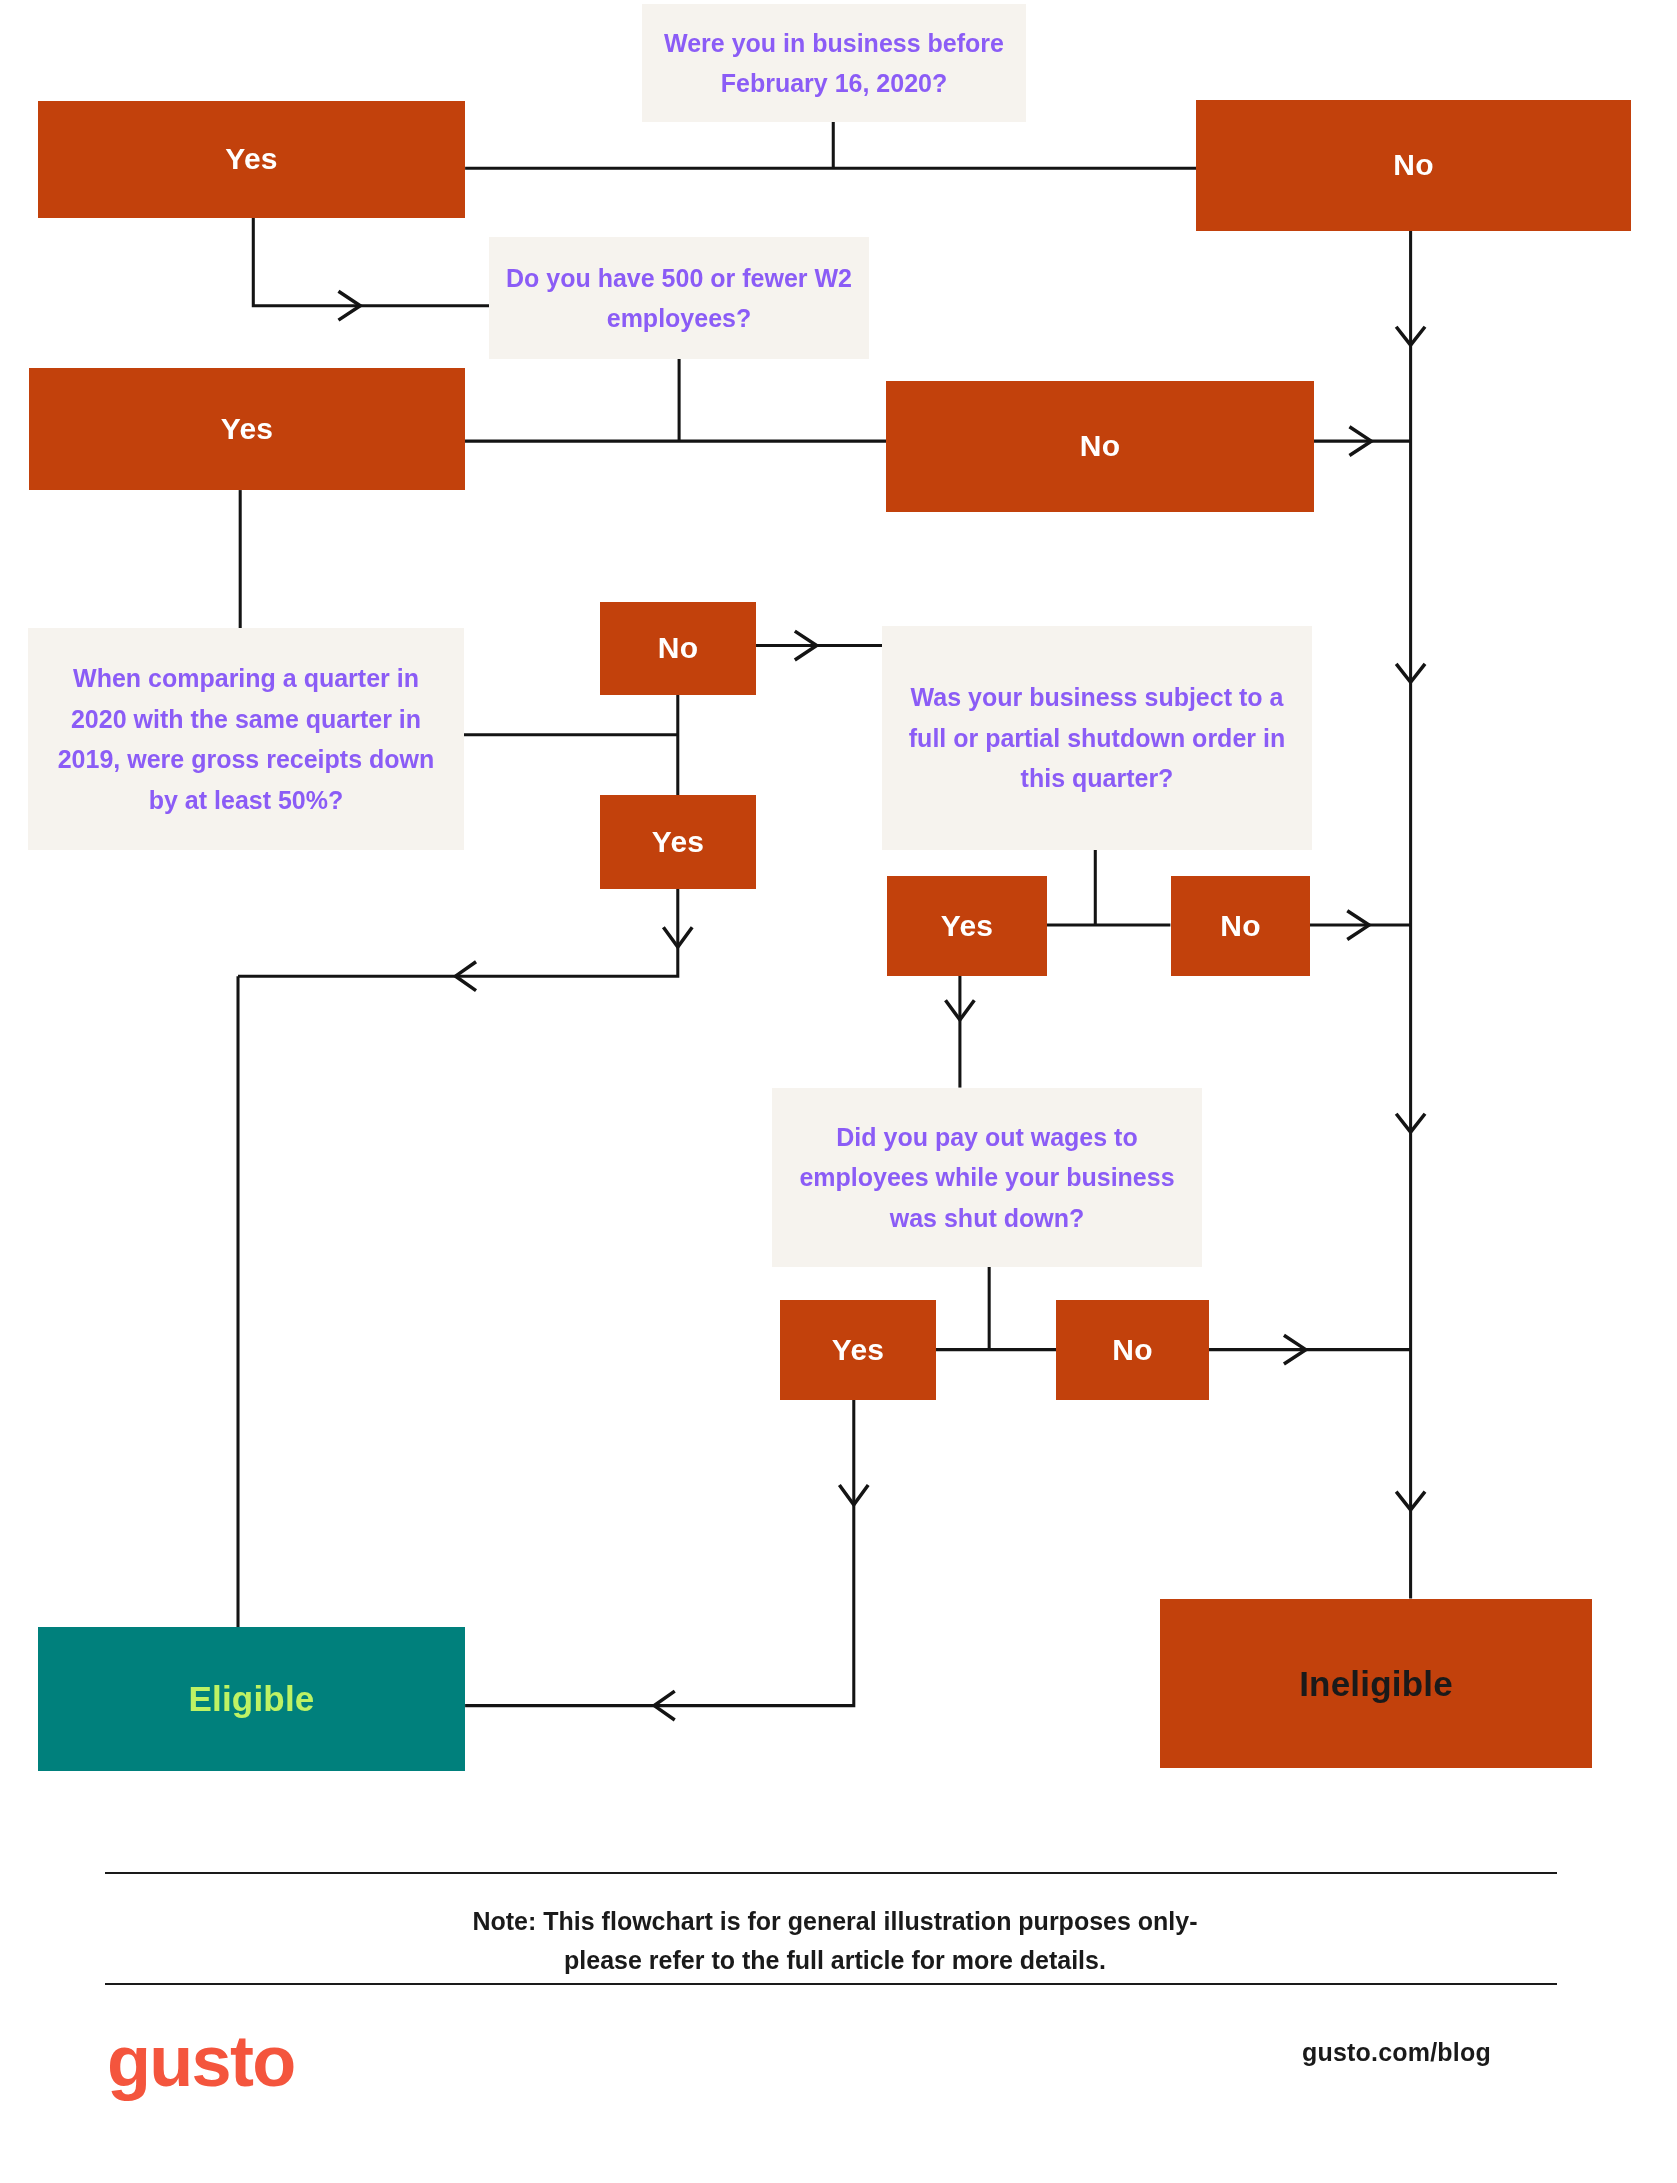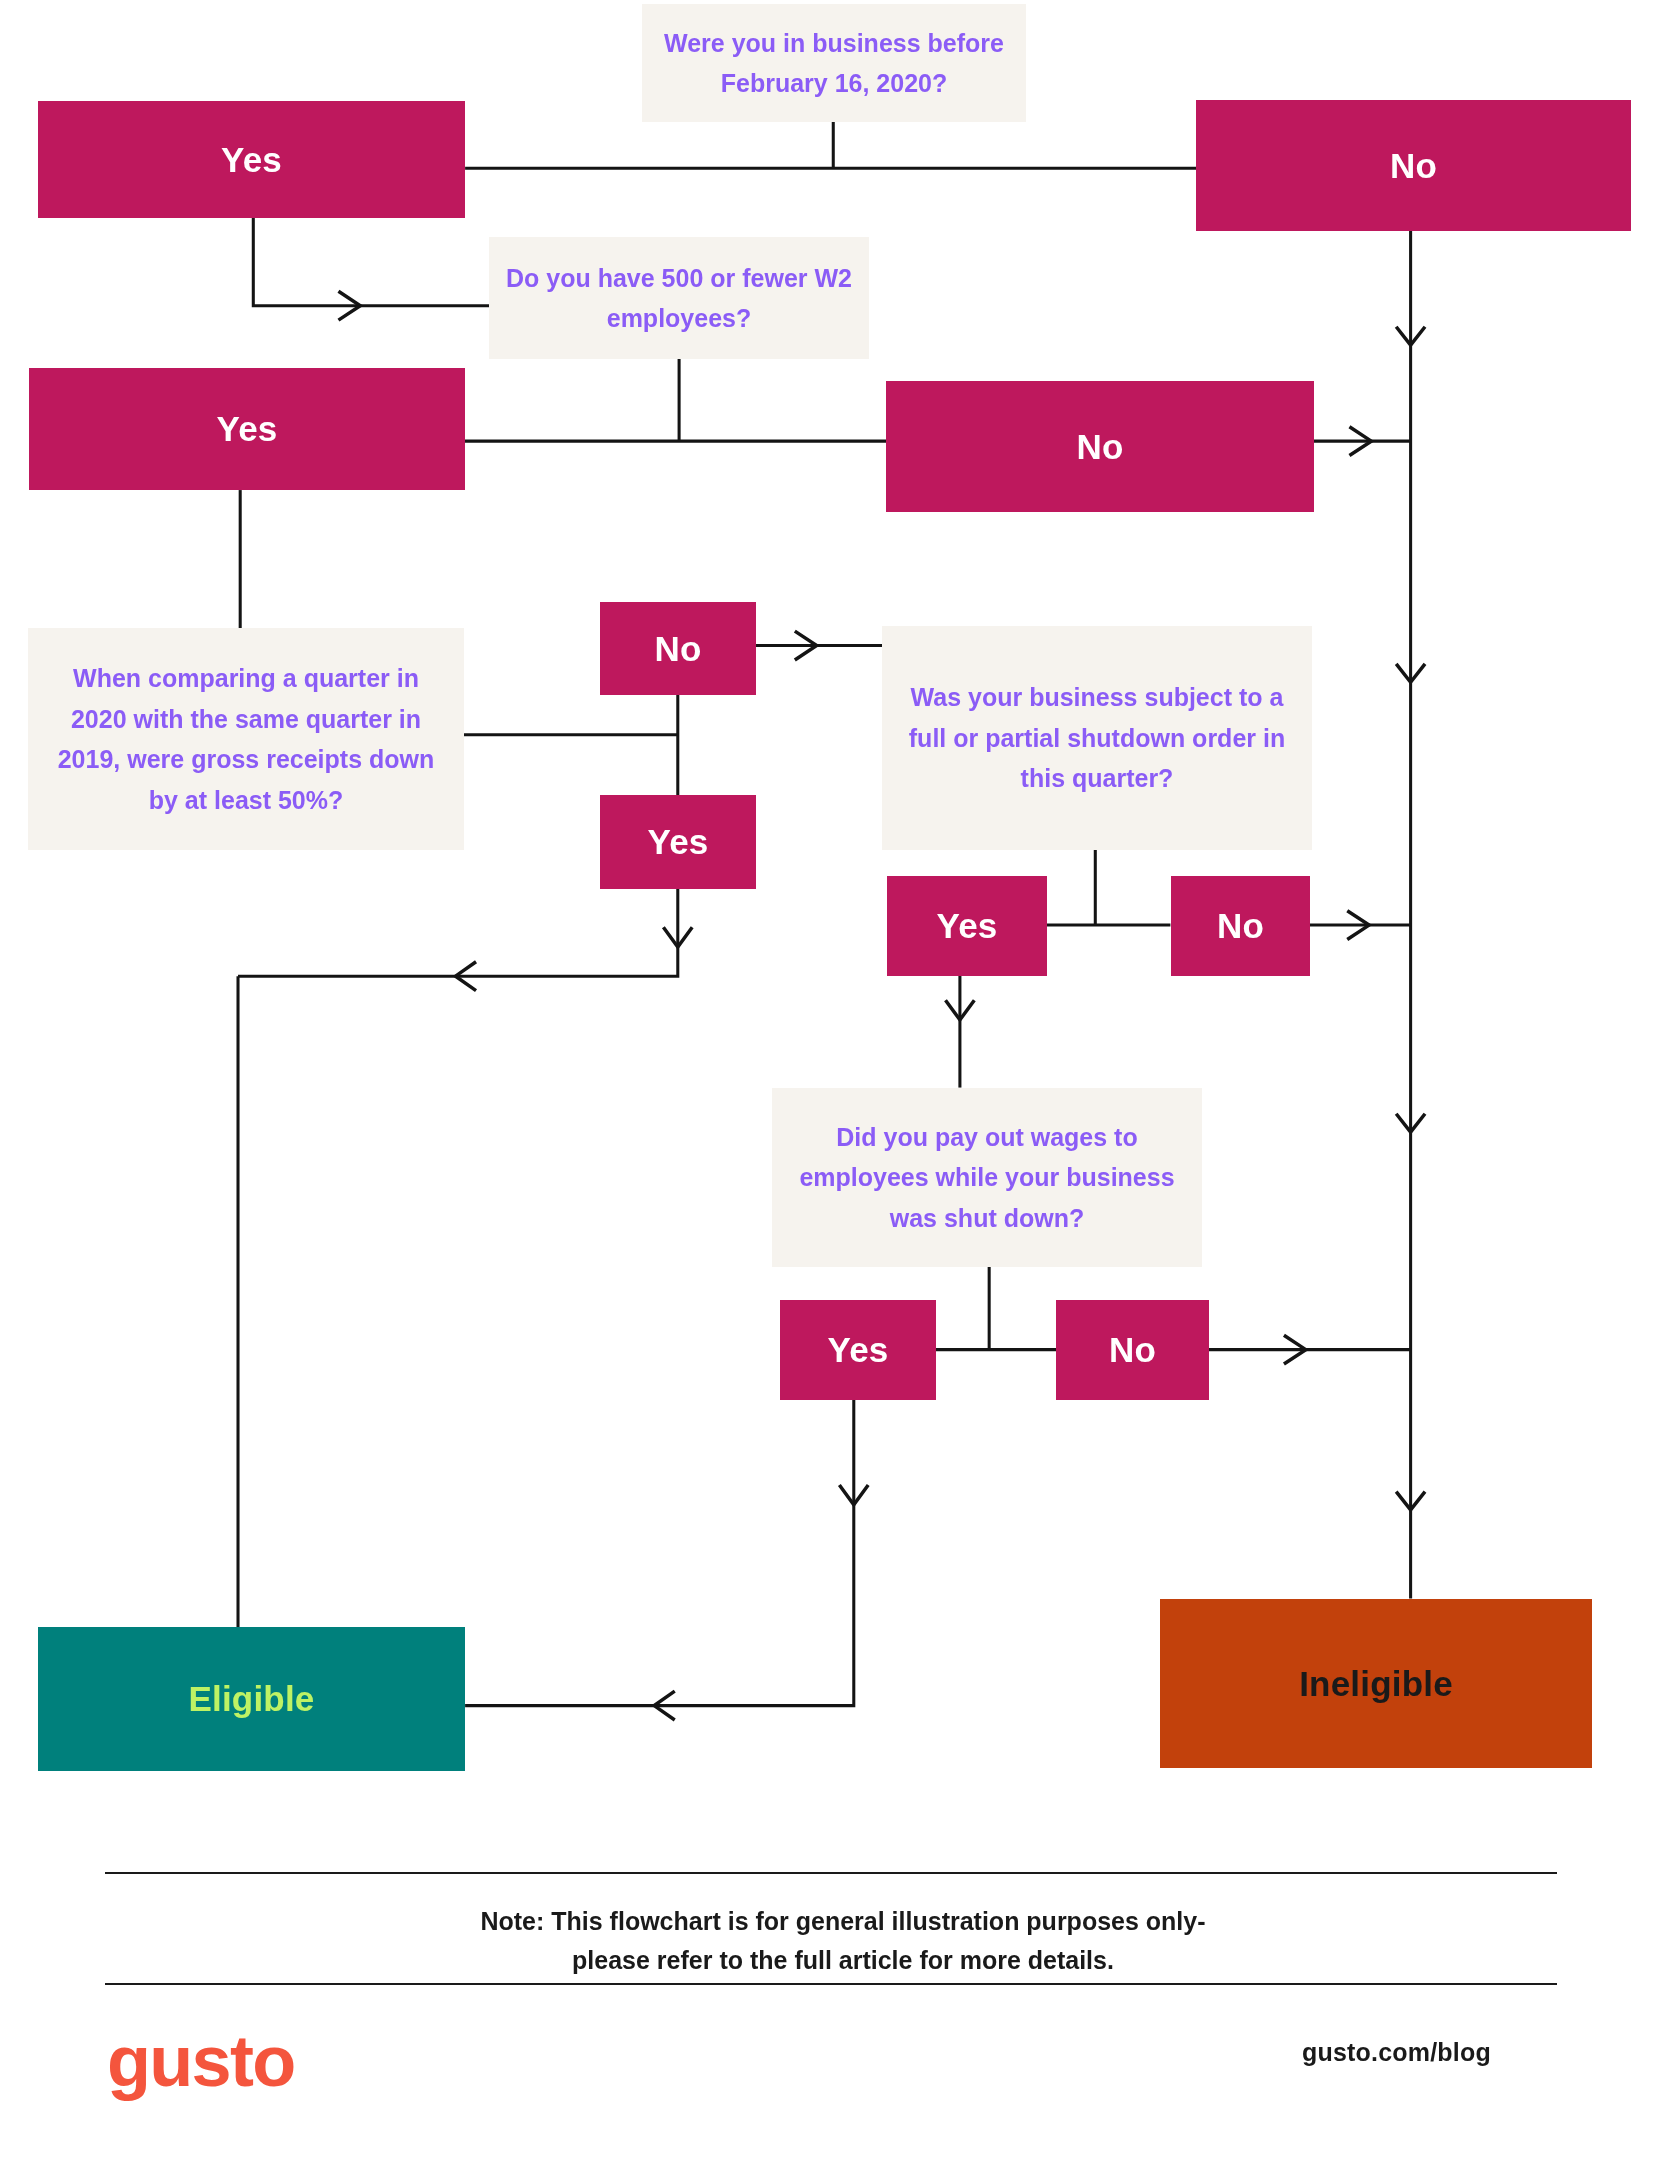--- a/index.html
+++ b/index.html
@@ -23,24 +23,24 @@
   .node {
     position: absolute;
     box-sizing: border-box;
     display: flex;
     align-items: center;
     justify-content: center;
     text-align: center;
     line-height: 1.42;
   }
   .node.teal {
-    background: #be185d;
+    background: #c2410c;
     color: #FFFFFF;
     font-weight: 600;
-    font-size: 35px;
+    font-size: 30px;
     letter-spacing: 0.2px;
   }
   .node.question {
     background: #F6F3EE;
     color: #8b5cf6;
     font-weight: 600;
     font-size: 25px;
     padding: 11.4px 15px;
     line-height: 1.62;
   }
@@ -198,21 +198,21 @@
   <div class="node teal" style="left:780px; top:1300px; width:156px; height:100px;">Yes</div>
 
   <div class="node teal" style="left:1056px; top:1300px; width:153px; height:100px;">No</div>
 
   <div class="node terminal eligible" style="left:38px; top:1627px; width:427px; height:144px;">Eligible</div>
 
   <div class="node terminal ineligible" style="left:1160px; top:1599px; width:432px; height:169px;">Ineligible</div>
 
   <div class="rule" style="left:105px; top:1872px; width:1452px;"></div>
 
-  <div class="note" style="left:117px; top:1902px; width:1452px;">
+  <div class="note" style="left:109px; top:1902px; width:1452px;">
     <div>Note: This flowchart is for general illustration purposes only-</div>
     <div>please refer to the full article for more details.</div>
   </div>
 
   <div class="rule" style="left:105px; top:1983px; width:1452px;"></div>
 
   <div class="logo" style="left:107px; top:2025px;">gusto</div>
 
   <div class="blog-url" style="left:1302px; top:2038px;">gusto.com/blog</div>
 

